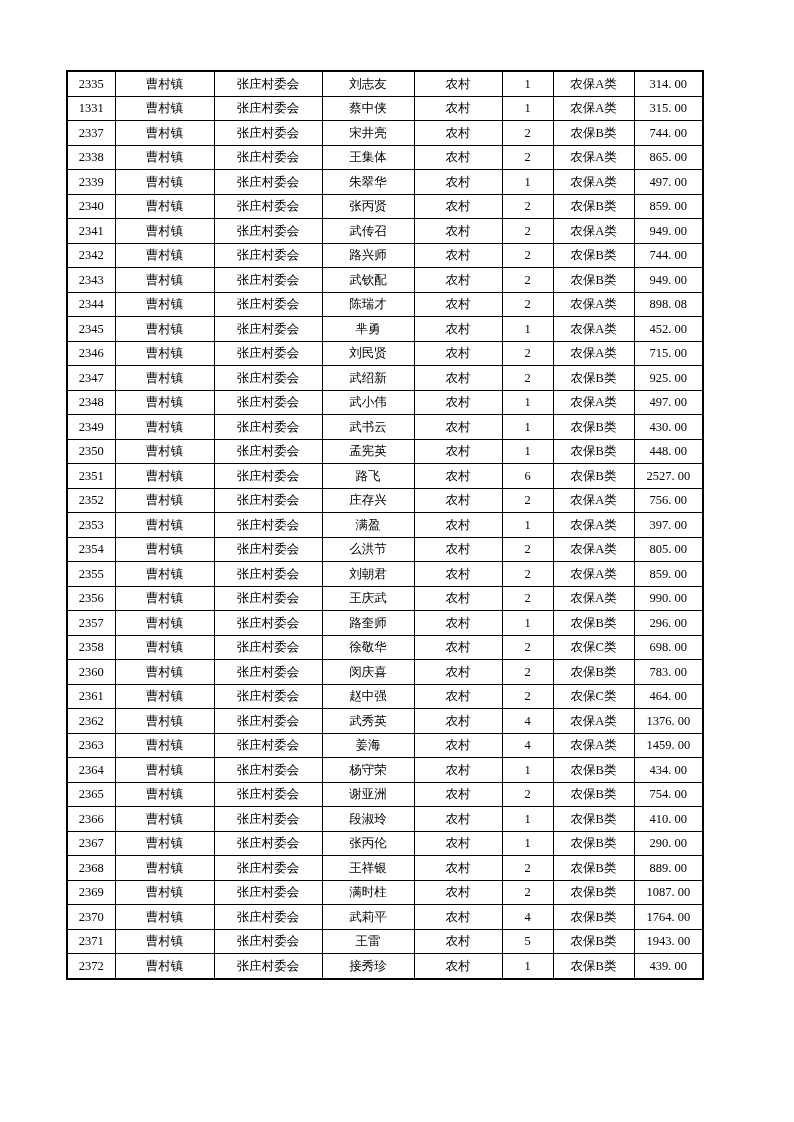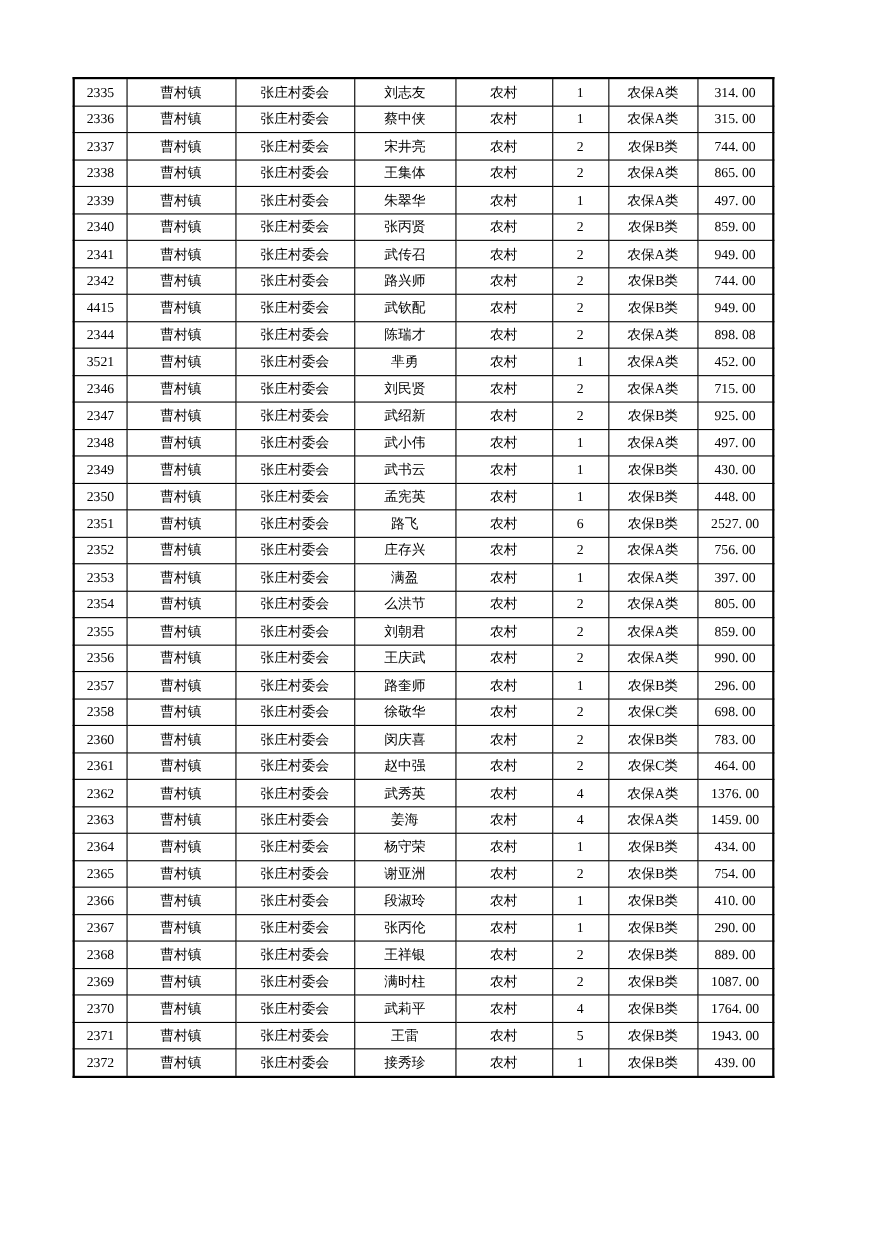--- a/index.html
+++ b/index.html
@@ -63,21 +63,21 @@
           <td>2335</td>
           <td>曹村镇</td>
           <td>张庄村委会</td>
           <td>刘志友</td>
           <td>农村</td>
           <td>1</td>
           <td>农保A类</td>
           <td>314. 00</td>
         </tr>
         <tr>
-          <td>2336</td>
+          <td>1331</td>
           <td>曹村镇</td>
           <td>张庄村委会</td>
           <td>蔡中侠</td>
           <td>农村</td>
           <td>1</td>
           <td>农保A类</td>
           <td>315. 00</td>
         </tr>
         <tr>
           <td>2337</td>
@@ -133,41 +133,41 @@
           <td>2342</td>
           <td>曹村镇</td>
           <td>张庄村委会</td>
           <td>路兴师</td>
           <td>农村</td>
           <td>2</td>
           <td>农保B类</td>
           <td>744. 00</td>
         </tr>
         <tr>
-          <td>4415</td>
+          <td>2343</td>
           <td>曹村镇</td>
           <td>张庄村委会</td>
           <td>武钦配</td>
           <td>农村</td>
           <td>2</td>
           <td>农保B类</td>
           <td>949. 00</td>
         </tr>
         <tr>
           <td>2344</td>
           <td>曹村镇</td>
           <td>张庄村委会</td>
           <td>陈瑞才</td>
           <td>农村</td>
           <td>2</td>
           <td>农保A类</td>
           <td>898. 08</td>
         </tr>
         <tr>
-          <td>3521</td>
+          <td>2345</td>
           <td>曹村镇</td>
           <td>张庄村委会</td>
           <td>芈勇</td>
           <td>农村</td>
           <td>1</td>
           <td>农保A类</td>
           <td>452. 00</td>
         </tr>
         <tr>
           <td>2346</td>

